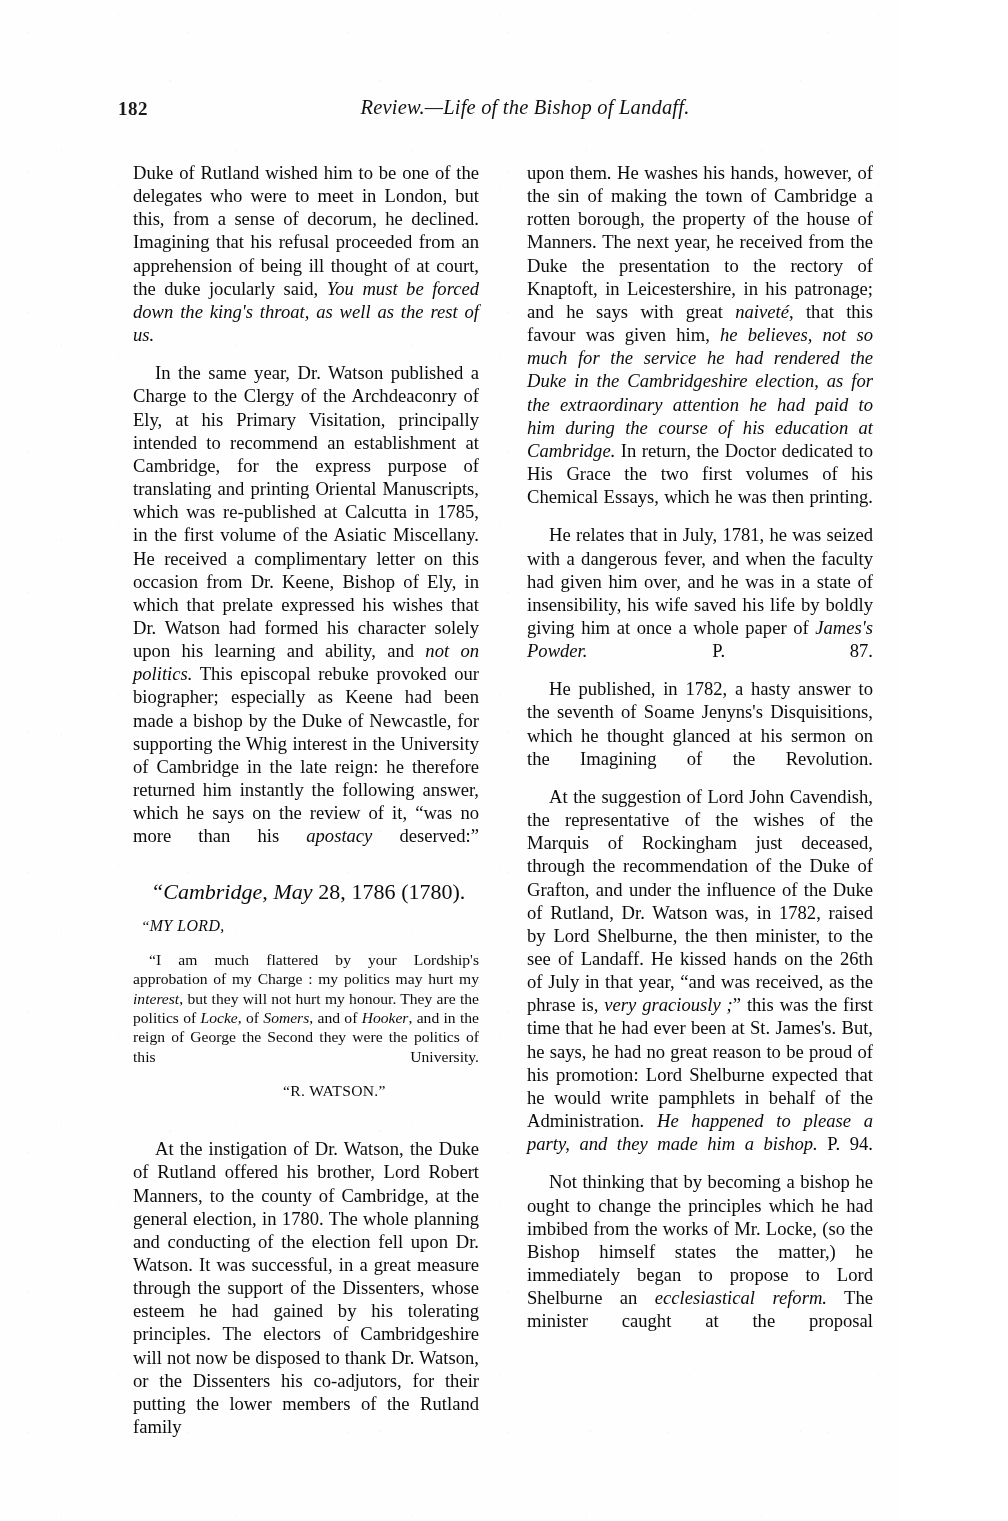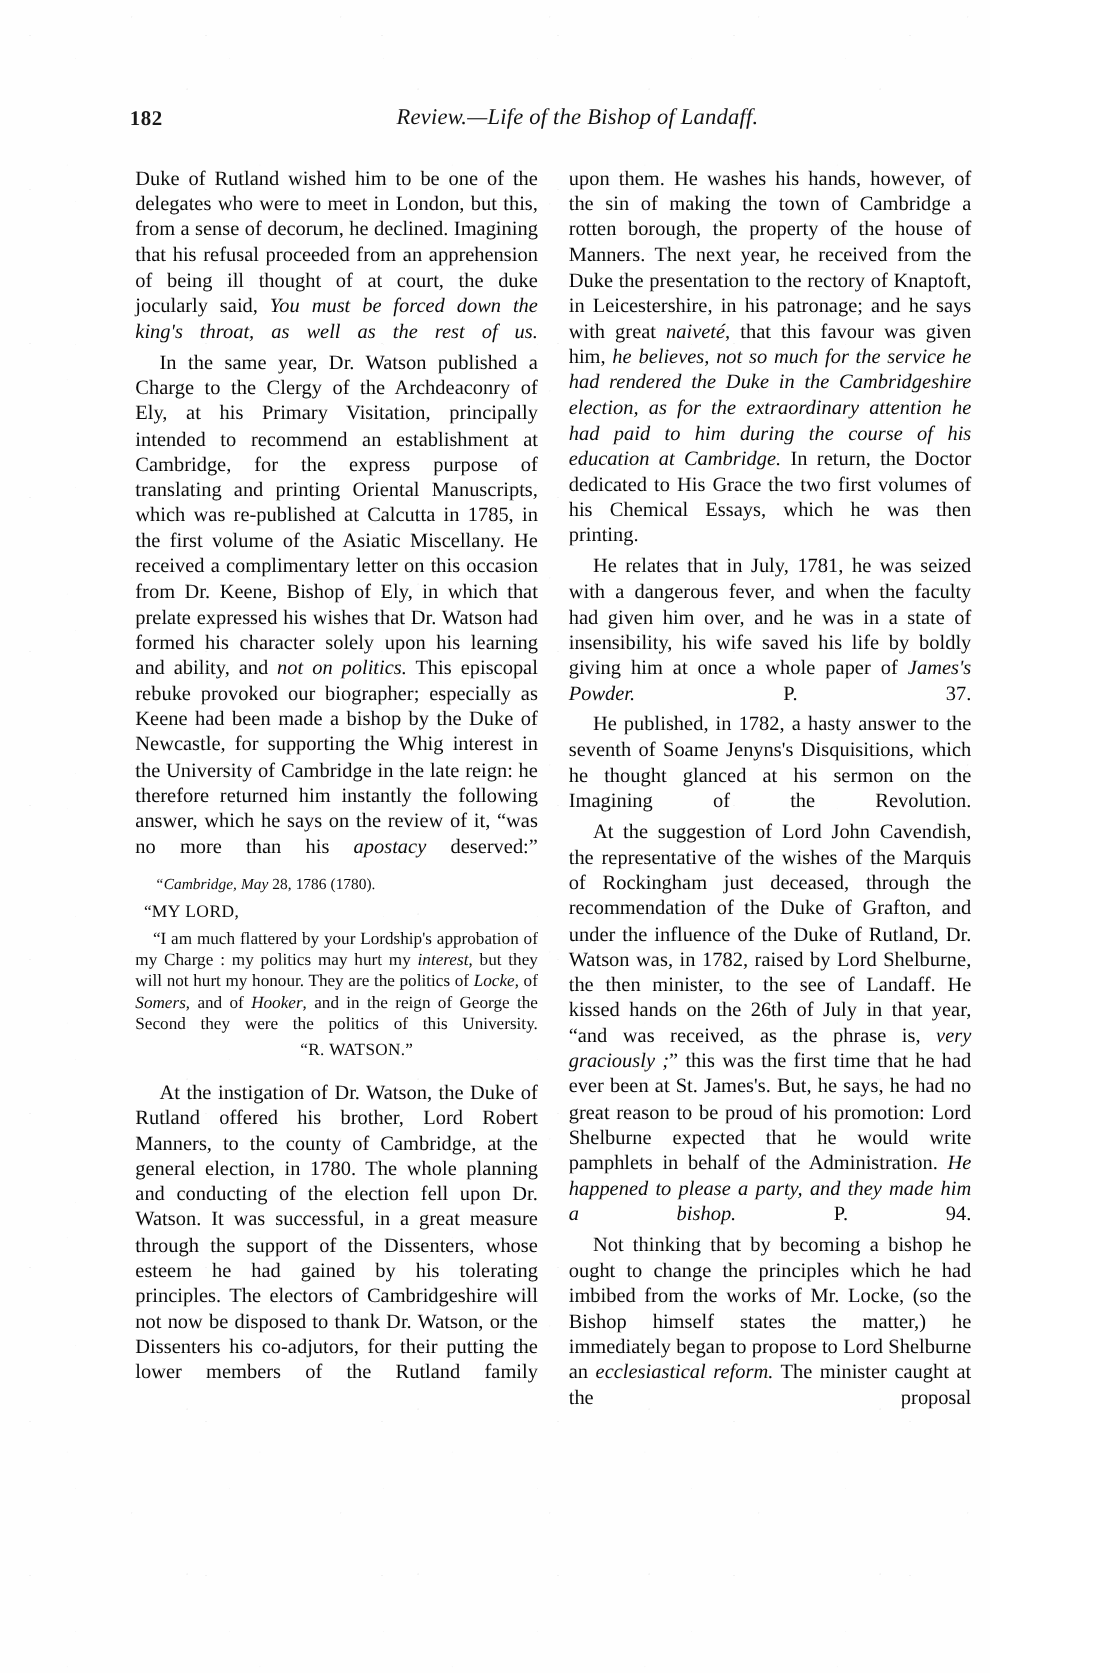--- a/index.html
+++ b/index.html
@@ -60,21 +60,21 @@
   .col {
     position: absolute;
     top: 0;
     width: 376px;
     height: 1300px;
   }
   .col-left  { left: 0; }
   .col-right { left: 394px; }
 
   p {
-    margin: 5px;
+    margin: 15px;
     font-size: 18.6px;
     line-height: 23.15px;
     text-align: justify;
     text-align-last: left;
     text-indent: 22px;
     color: #0b0b0b;
     word-spacing: 0.2px;
     -webkit-font-smoothing: none;
   }
   p.no-indent { text-indent: 0; }
@@ -94,27 +94,28 @@
   }
   .letter p {
     font-size: 15.6px;
     line-height: 19.3px;
     text-indent: 16px;
   }
   .letter .datum {
     text-indent: 0;
     text-align: center;
     font-style: italic;
-    font-size: 14px;
+    font-size: 22px;
     padding-left: 18px;
   }
   .letter .datum .roman { font-style: normal; }
   .letter .salutation {
     text-indent: 8px;
     text-align: left;
+    font-style: italic;
   }
   .letter .valediction {
     text-indent: 0;
     text-align: center;
     padding-left: 96px;
   }
   .letter .signature {
     text-indent: 0;
     text-align: center;
     padding-left: 150px;
@@ -173,20 +174,20 @@
         <p class="signature">“R. WATSON.”</p>
       </div>
 
       <div class="spacer-sm"></div>
 
       <p class="just-all" id="lp3"><span>At the instigation of Dr. Watson, the Duke of Rutland offered his brother, Lord Robert Manners, to the county of Cambridge, at the general election, in 1780. The whole planning and conducting of the election fell upon Dr. Watson. It was successful, in a great measure through the support of the Dissenters, whose esteem he had gained by his tolerating principles. The electors of Cambridgeshire will not now be disposed to thank Dr. Watson, or the Dissenters his co-adjutors, for their putting the lower members of the Rutland family</span></p>
     </div>
 
     <div class="col col-right">
       <p class="no-indent just-all" id="rp1"><span>upon them. He washes his hands, however, of the sin of making the town of Cambridge a rotten borough, the property of the house of Manners. The next year, he received from the Duke the presentation to the rectory of Knaptoft, in Leicestershire, in his patronage; and he says with great </span><i>naiveté</i><span>, that this favour was given him, </span><i>he believes, not so much for the service he had rendered the Duke in the Cambridgeshire election, as for the extraordinary attention he had paid to him during the course of his education at Cambridge.</i><span> In return, the Doctor dedicated to His Grace the two first volumes of his Chemical Essays, which he was then printing.</span></p>
-      <p class="just-all" id="rp2"><span>He relates that in July, 1781, he was seized with a dangerous fever, and when the faculty had given him over, and he was in a state of insensibility, his wife saved his life by boldly giving him at once a whole paper of </span><i>James's Powder.</i><span> P. 37.</span></p>
+      <p class="just-all" id="rp2"><span>He relates that in July, 1781, he was seized with a dangerous fever, and when the faculty had given him over, and he was in a state of insensibility, his wife saved his life by boldly giving him at once a whole paper of </span><i>James's Powder.</i><span> P. 87.</span></p>
       <p class="just-all" id="rp3"><span>He published, in 1782, a hasty answer to the seventh of Soame Jenyns's Disquisitions, which he thought glanced at his sermon on the Imagining of the Revolution.</span></p>
       <p class="just-all" id="rp4"><span>At the suggestion of Lord John Cavendish, the representative of the wishes of the Marquis of Rockingham just deceased, through the recommendation of the Duke of Grafton, and under the influence of the Duke of Rutland, Dr. Watson was, in 1782, raised by Lord Shelburne, the then minister, to the see of Landaff. He kissed hands on the 26th of July in that year, “and was received, as the phrase is, </span><i>very graciously ;</i><span>” this was the first time that he had ever been at St. James's. But, he says, he had no great reason to be proud of his promotion: Lord Shelburne expected that he would write pamphlets in behalf of the Administration. </span><i>He happened to please a party, and they made him a bishop.</i><span> P. 94.</span></p>
       <p class="just-all" id="rp5"><span>Not thinking that by becoming a bishop he ought to change the principles which he had imbibed from the works of Mr. Locke, (so the Bishop himself states the matter,) he immediately began to propose to Lord Shelburne an </span><i>ecclesiastical reform.</i><span> The minister caught at the proposal</span></p>
     </div>
 
   </div>
 </div>
 
 </body></html>

